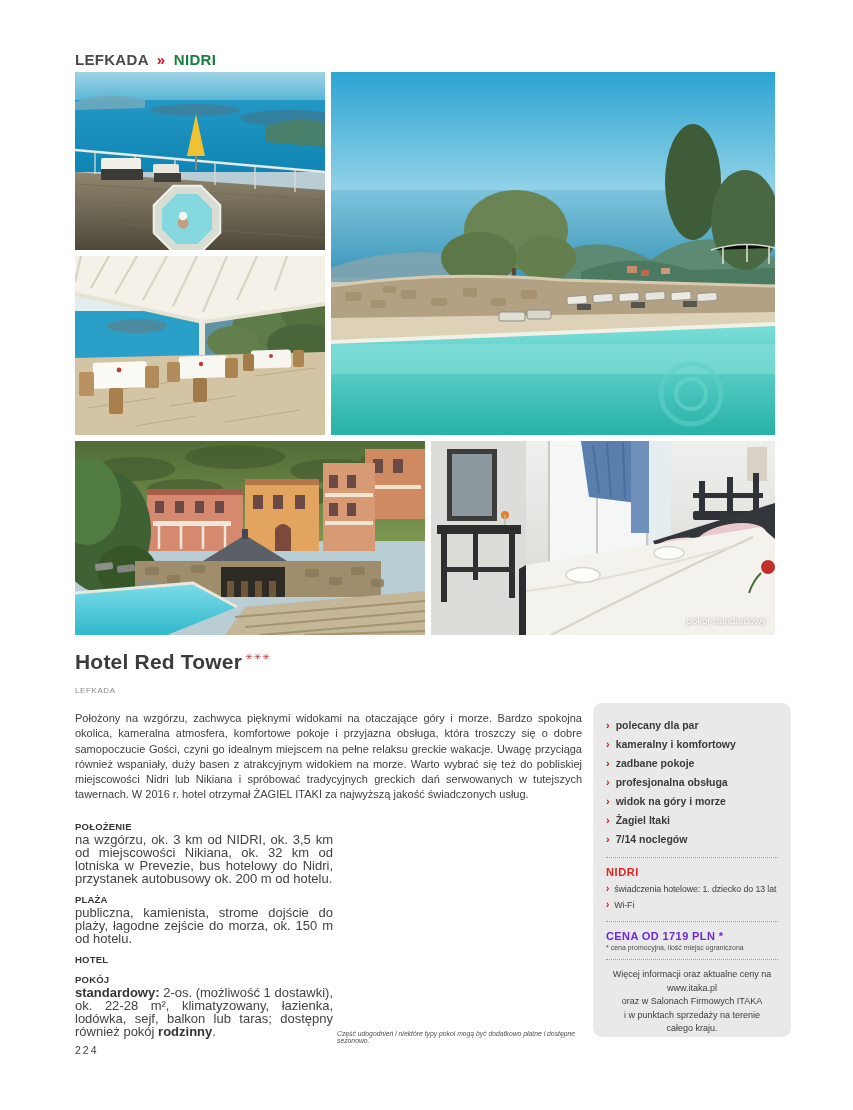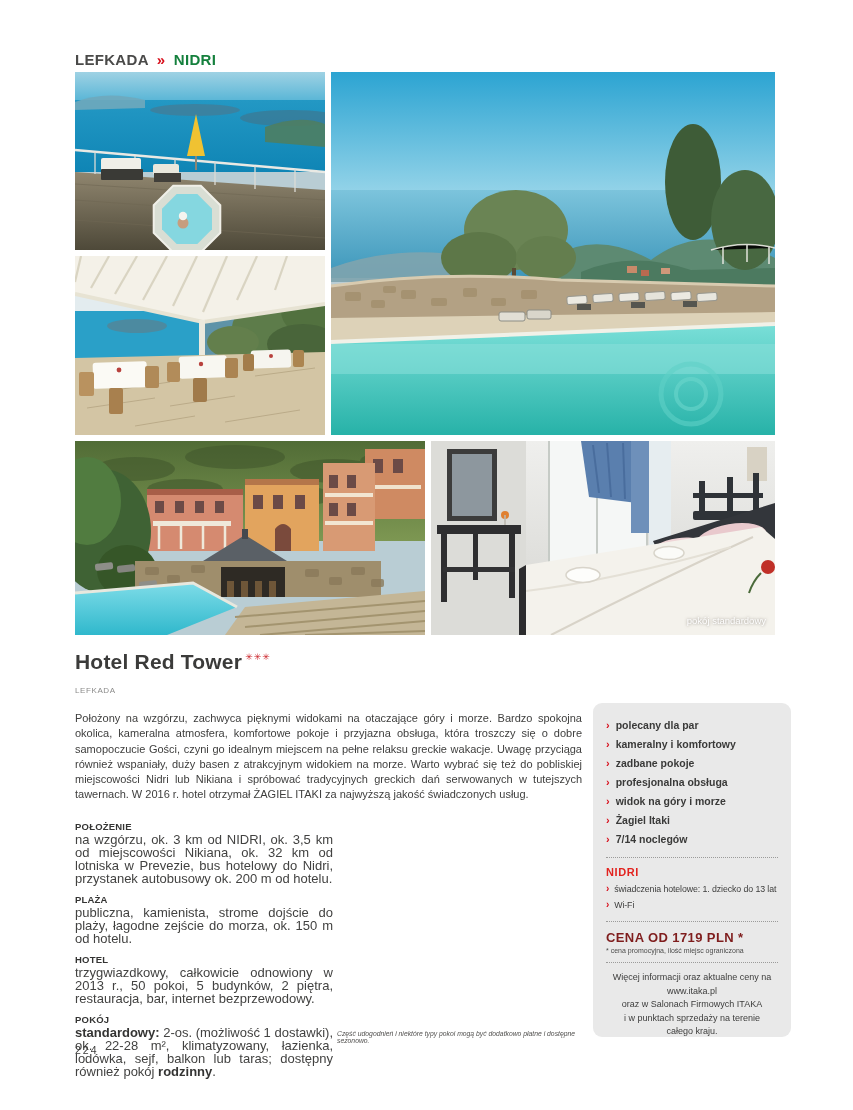--- a/index.html
+++ b/index.html
@@ -40,21 +40,21 @@
   .page-num{position:absolute;left:75px;top:1044px;font-size:10.5px;color:#3c3c3b;letter-spacing:2px;}
   
   .sidebar{position:absolute;left:593px;top:703px;width:198px;height:334px;background:#e9e9e9;
            border-radius:9px;box-sizing:border-box;padding:13px 13px 10px 13px;}
   .hl{font-size:10.5px;font-weight:bold;color:#3a3a39;line-height:19px;white-space:nowrap;}
   .chev{color:#d8101d;font-weight:bold;margin-right:6px;font-size:11px;}
   .dots{border-top:1px dotted #9b9b9a;margin:8px 0 8px 0;height:0;}
   .gratis-h{font-size:11px;font-weight:bold;color:#e2231f;letter-spacing:.6px;margin-bottom:3px;}
   .gratis-item{font-size:8.8px;color:#3d3d3c;line-height:15px;white-space:nowrap;letter-spacing:-.1px;}
   .gratis-item .chev{font-size:10px;margin-right:5px;}
-  .price-h{font-size:13px;font-weight:bold;color:#7f1d1d;letter-spacing:.4px;}
+  .price-h{font-size:11px;font-weight:bold;color:#6d28d9;letter-spacing:.4px;}
   .price-note{font-size:7px;color:#4c4c4b;margin-top:2px;}
   .info{margin-top:4px;text-align:center;font-size:9px;line-height:13.5px;color:#3d3d3c;}
 </style>
 </head>
 <body>
 
 <div class="page">
 
   <div class="breadcrumb">
     <span class="region">LEFKADA</span>
@@ -386,21 +386,20 @@
   <div class="hotel-code">LEFKADA</div>
 
   <div class="desc">Położony na wzgórzu, zachwyca pięknymi widokami na otaczające góry i morze. Bardzo spokojna okolica, kameralna atmosfera, komfortowe pokoje i przyjazna obsługa, która troszczy się o dobre samopoczucie Gości, czyni go idealnym miejscem na pełne relaksu greckie wakacje. Uwagę przyciąga również wspaniały, duży basen z atrakcyjnym widokiem na morze. Warto wybrać się też do pobliskiej miejscowości Nidri lub Nikiana i spróbować tradycyjnych greckich dań serwowanych w tutejszych tawernach. W 2016 r. hotel otrzymał ŻAGIEL ITAKI za najwyższą jakość świadczonych usług.</div>
 
   <div class="col1">
     <div class="sec-h first">POŁOŻENIE</div>
     <div class="sec-b">na wzgórzu, ok. 3 km od NIDRI, ok. 3,5 km od miejscowości Nikiana, ok. 32 km od lotniska w Prevezie, bus hotelowy do Nidri, przystanek autobusowy ok. 200 m od hotelu.</div>
     <div class="sec-h">PLAŻA</div>
     <div class="sec-b">publiczna, kamienista, strome dojście do plaży, łagodne zejście do morza, ok. 150 m od hotelu.</div>
     <div class="sec-h">HOTEL</div>
-    <div class="sec-b">trzygwiazdkowy, całkowicie odnowiony w 2013 r., 50 pokoi, 5 budynków, 2 piętra, restauracja, bar, internet bezprzewodowy.</div>
     <div class="sec-h">POKÓJ</div>
     <div class="sec-b"><b>standardowy:</b><span> 2-os. (możliwość 1 dostawki), ok. 22-28 m², klimatyzowany, łazienka, lodówka, sejf, balkon lub taras; dostępny również pokój </span><b>rodzinny</b><span>.</span></div>
   </div>
 
 
   <div class="sidebar">
     <div class="hl"><span class="chev">›</span><span>polecany dla par</span></div>
     <div class="hl"><span class="chev">›</span><span>kameralny i komfortowy</span></div>
     <div class="hl"><span class="chev">›</span><span>zadbane pokoje</span></div>
     <div class="hl"><span class="chev">›</span><span>profesjonalna obsługa</span></div>

